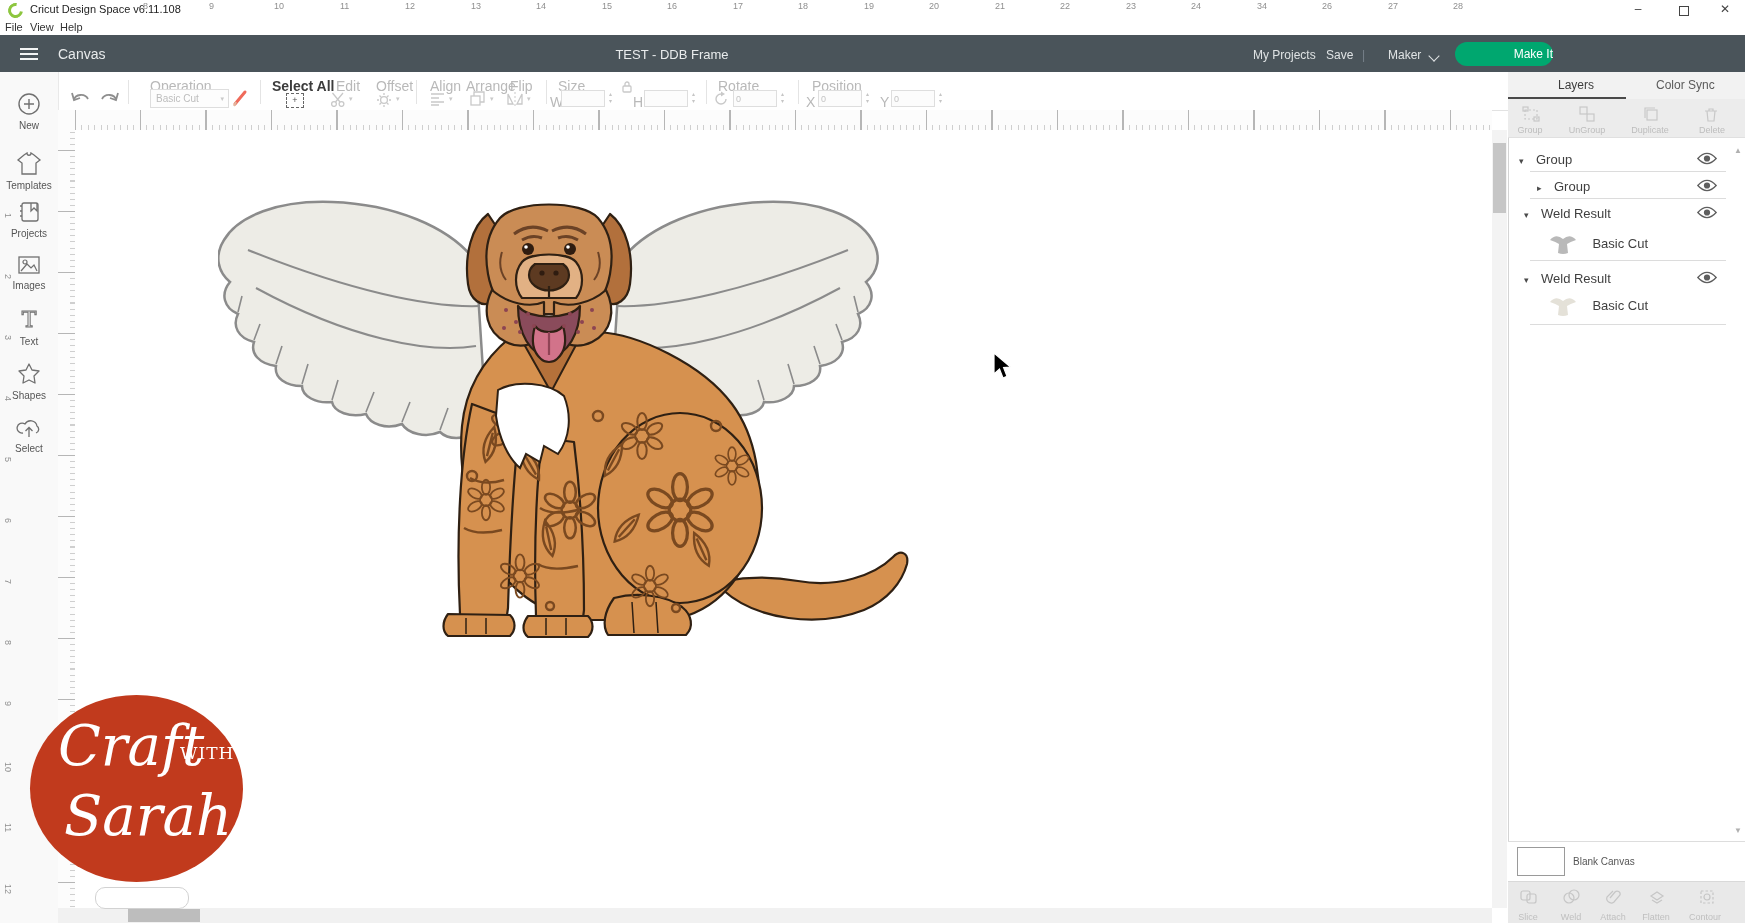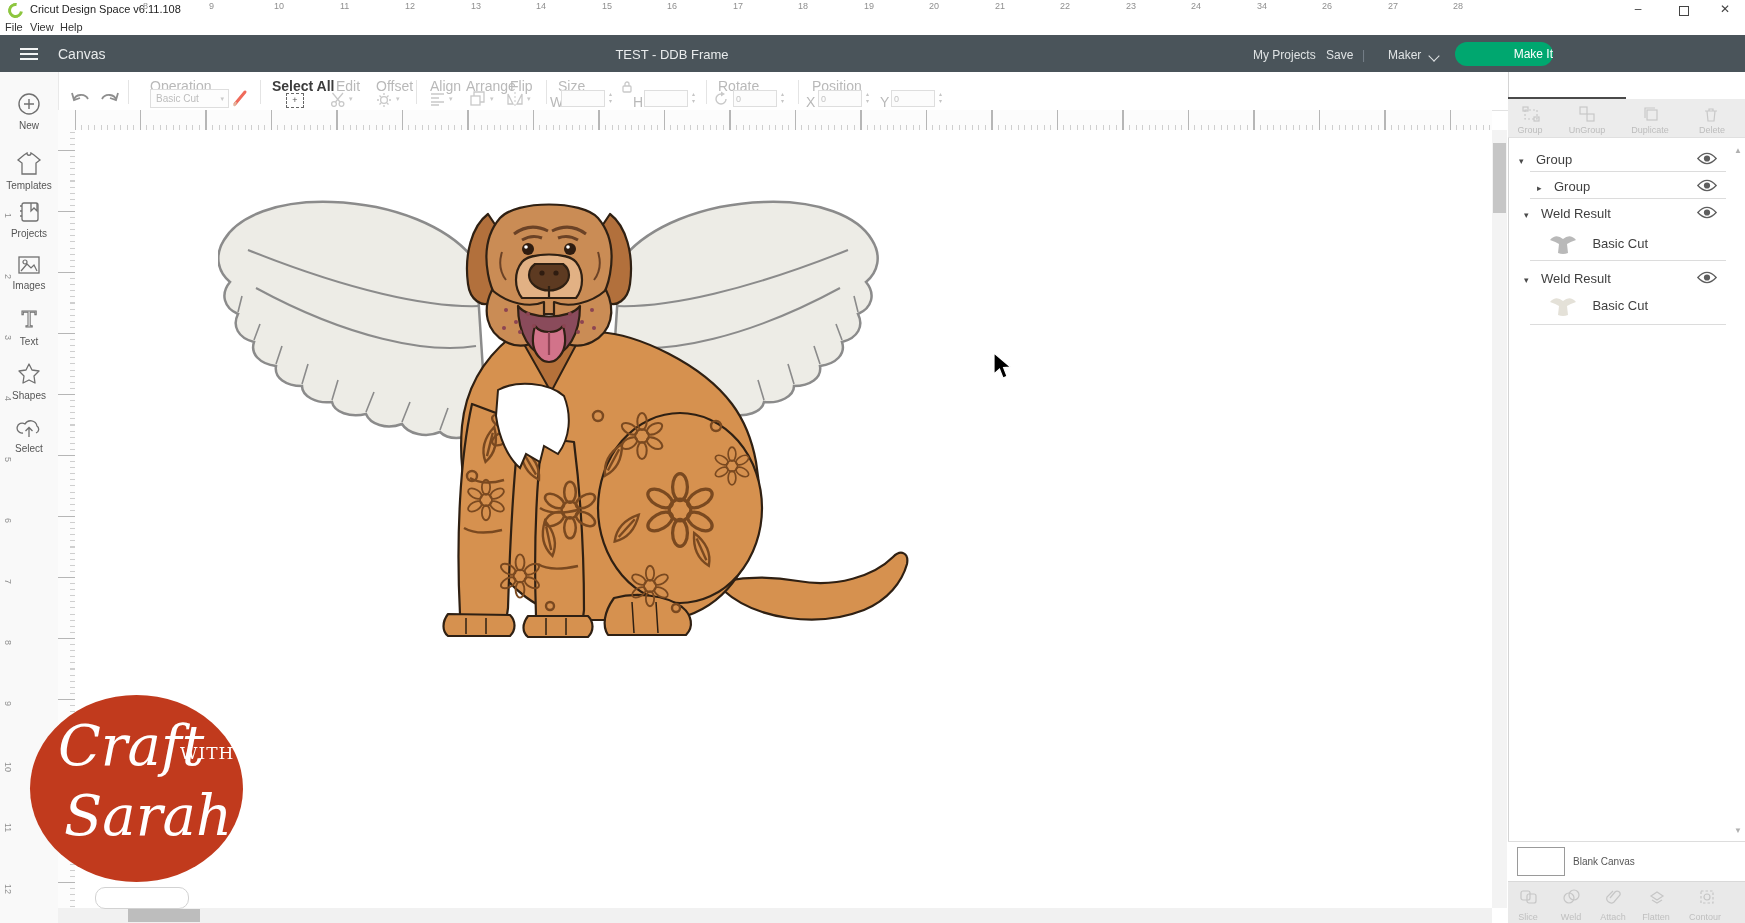--- a/index.html
+++ b/index.html
@@ -442,20 +442,24 @@
     <path d="M1,1 L1,22 L6.5,17 L10,26 L14,24.3 L10.6,15.6 L17.5,15 Z" fill="#000" stroke="#fff" stroke-width="1.2"></path>
   </svg>
 
   <div class="ab wm">
     <span class="ab wm-craft">Craft</span>
     <span class="ab wm-with">with</span>
     <span class="ab wm-sarah">Sarah</span>
   </div>
 
   <div class="ab panel"></div>
+  <div class="ab ptabs">
+    <span class="ab ptab active" style="left:50px">Layers</span>
+    <span class="ab ptab idle" style="left:148px">Color Sync</span>
+  </div>
   <div class="ab ptab-underline"></div>
   <div class="ab pacts">
     <svg class="ab" style="left:14px;top:6px" width="18" height="18" viewBox="0 0 18 18">
       <rect x="3" y="5" width="12" height="9" fill="none" stroke="#c8c8c8" stroke-width="1.2" stroke-dasharray="2 2"></rect>
       <rect x="1" y="2" width="5" height="4" fill="none" stroke="#c8c8c8" stroke-width="1.2"></rect>
       <rect x="12" y="12" width="5" height="4" fill="none" stroke="#c8c8c8" stroke-width="1.2"></rect>
     </svg>
     <div class="ab pact-lbl" style="left:0px">Group</div>
     <svg class="ab" style="left:70px;top:6px" width="18" height="18" viewBox="0 0 18 18">
       <rect x="2" y="2" width="7" height="7" fill="none" stroke="#c8c8c8" stroke-width="1.2"></rect>

